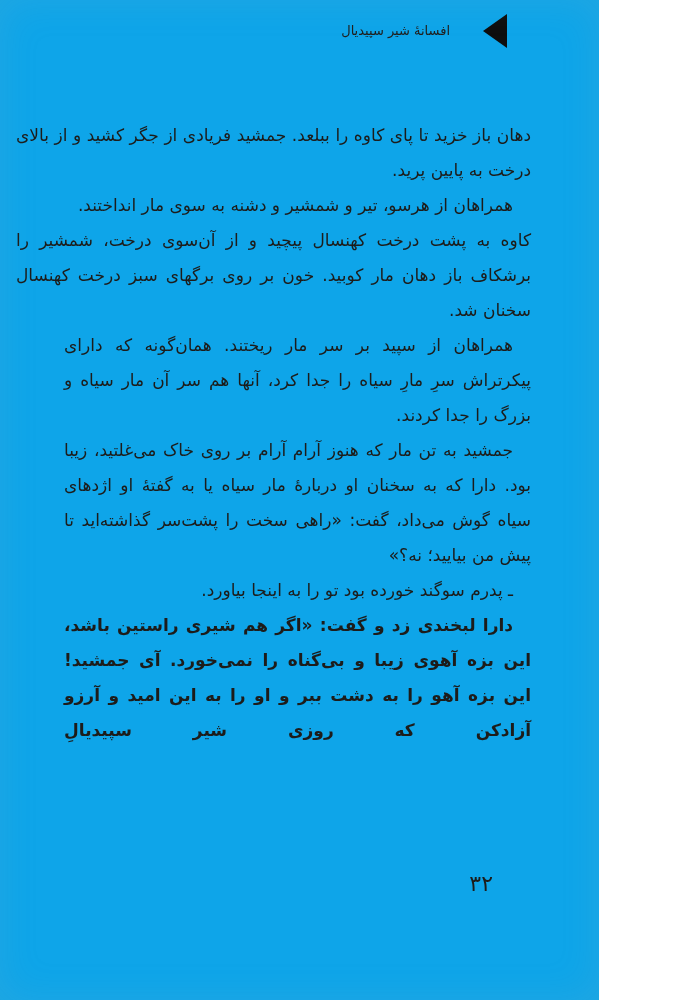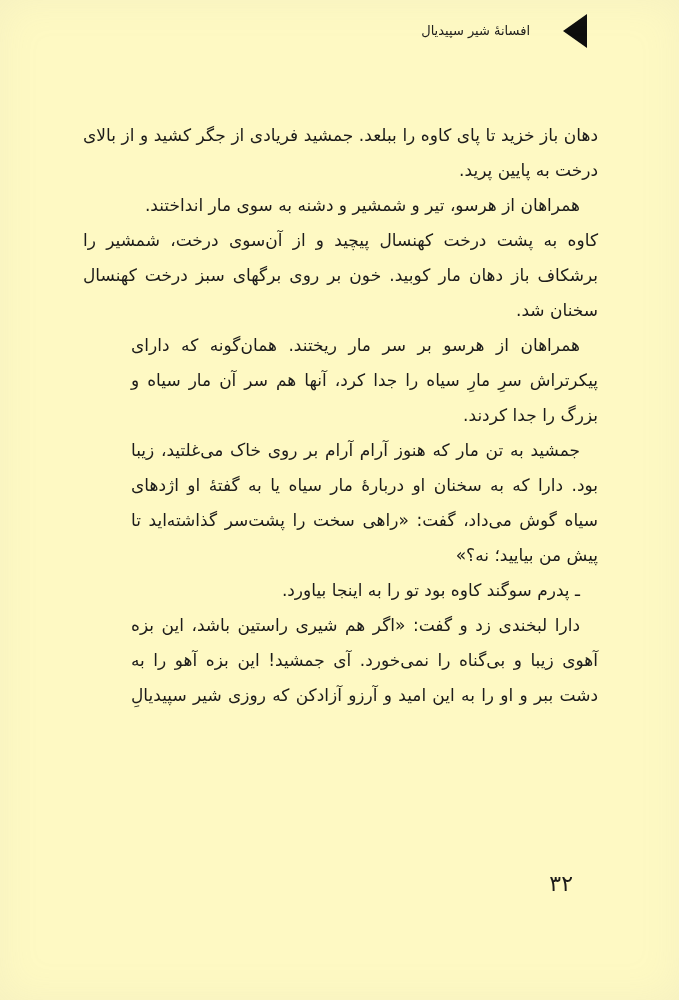--- a/index.html
+++ b/index.html
@@ -1,20 +1,20 @@
 <!DOCTYPE html>
 <html lang="fa"><head>
 <meta charset="utf-8">
 <style>
   html, body { margin: 0; padding: 0; }
   .page {
     position: relative;
-    width: 679px;
+    width: 599px;
     height: 1000px;
-    background: #fef9c3;
+    background: #0ea5e9;
     font-family: "DejaVu Sans", sans-serif;
     color: #1d1c1a;
     overflow: hidden;
   }
   
   .page::after {
     content: "";
     position: absolute; inset: 0;
     pointer-events: none;
     box-shadow: inset 0 0 40px rgba(180,180,175,0.12);
@@ -37,31 +37,31 @@
   }
   .header-title {
     font-size: 13px;
     line-height: 20px;
     color: #21201e;
     white-space: nowrap;
   }
   .body-text {
     position: absolute;
     top: 118px;
-    right: 81px;
+    right: 68px;
     width: 515px;
     direction: rtl;
     text-align: justify;
     font-size: 17px;
     line-height: 35px;
     letter-spacing: 0;
   }
   .body-text p { margin: 0; padding: 0; }
   .body-text p.indent { text-indent: 18px; margin-left: 48px; }
-  .body-text p.continues { text-align-last: justify; }
+  .body-text p.continues { text-align-last: justify; font-weight: bold; }
   .page-number {
     position: absolute;
     top: 871px;
     right: 106px;
     font-size: 22px;
     color: #1d1c1a;
     direction: rtl;
   }
 </style>
 </head>
@@ -71,21 +71,21 @@
 
   <div class="running-header">
     <span class="chapter-marker"></span>
     <span class="header-title" dir="rtl">افسانهٔ شیر سپیدیال</span>
   </div>
 
   <div class="body-text">
     <p>دهان باز خزید تا پای کاوه را ببلعد. جمشید فریادی از جگر کشید و از بالای درخت به پایین پرید.</p>
     <p class="indent">همراهان از هرسو، تیر و شمشیر و دشنه به سوی مار انداختند.</p>
     <p>کاوه به پشت درخت کهنسال پیچید و از آن‌سوی درخت، شمشیر را برشکاف باز دهان مار کوبید. خون بر روی برگهای سبز درخت کهنسال سخنان شد.</p>
-    <p class="indent">همراهان از هرسو بر سر مار ریختند. همان‌گونه که دارای پیکرتراش سرِ مارِ سیاه را جدا کرد، آنها هم سر آن مار سیاه و بزرگ را جدا کردند.</p>
+    <p class="indent">همراهان از سپید بر سر مار ریختند. همان‌گونه که دارای پیکرتراش سرِ مارِ سیاه را جدا کرد، آنها هم سر آن مار سیاه و بزرگ را جدا کردند.</p>
     <p class="indent">جمشید به تن مار که هنوز آرام آرام بر روی خاک می‌غلتید، زیبا بود. دارا که به سخنان او دربارهٔ مار سیاه یا به گفتهٔ او اژدهای سیاه گوش می‌داد، گفت: «راهی سخت را پشت‌سر گذاشته‌اید تا پیش من بیایید؛ نه؟»</p>
-    <p class="indent">ـ پدرم سوگند کاوه بود تو را به اینجا بیاورد.</p>
+    <p class="indent">ـ پدرم سوگند خورده بود تو را به اینجا بیاورد.</p>
     <p class="indent continues">دارا لبخندی زد و گفت: «اگر هم شیری راستین باشد، این بزه آهوی زیبا و بی‌گناه را نمی‌خورد. آی جمشید! این بزه آهو را به دشت ببر و او را به این امید و آرزو آزادکن که روزی شیر سپیدیالِ</p>
   </div>
 
   <div class="page-number">۳۲</div>
 
 </div>
 
 </body></html>

